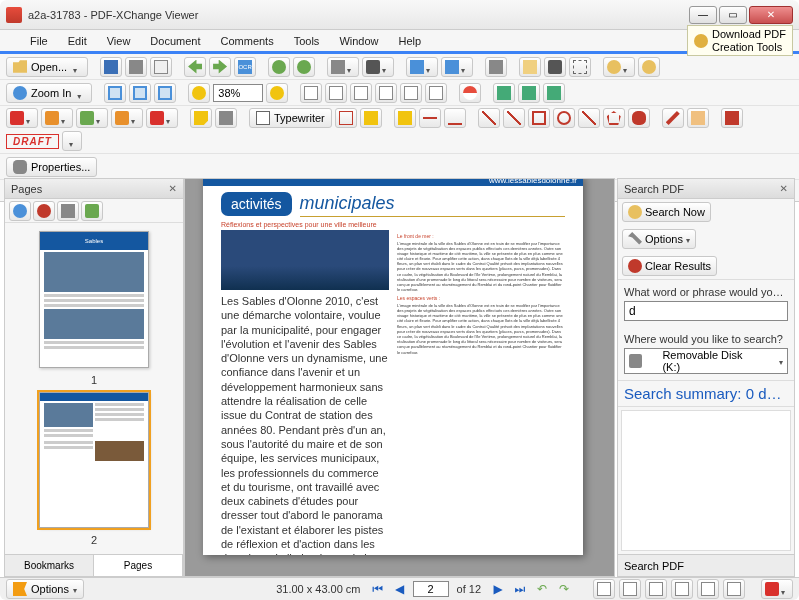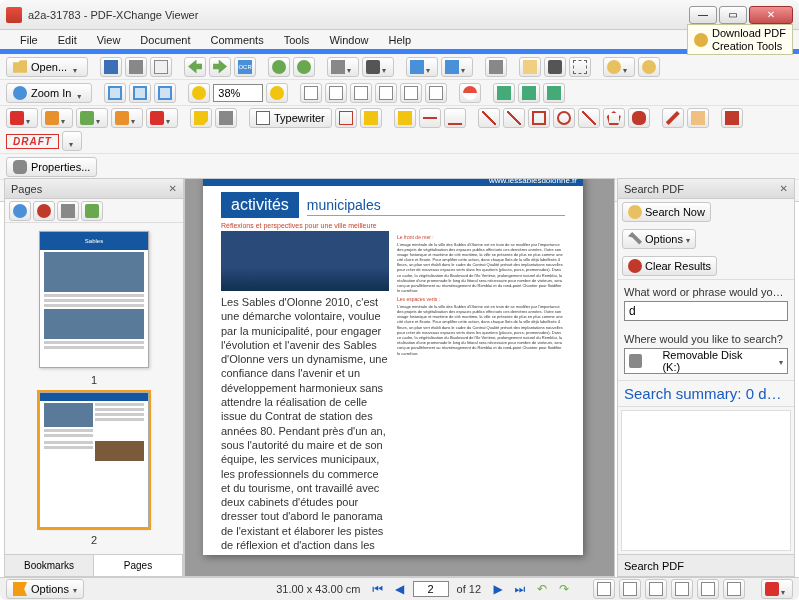--- a/index.html
+++ b/index.html
@@ -5,21 +5,21 @@
 * { margin: 0; padding: 0; box-sizing: border-box; font-family: "Segoe UI", Tahoma, sans-serif; font-size: 11px; }
 body { background: #fff; width: 799px; height: 600px; overflow: hidden; position: relative; border-radius: 6px; }
 
 .titlebar { height: 30px; background: linear-gradient(#f8f8f8,#e8e8e8); border-bottom: 1px solid #ccc; display: flex; align-items: center; padding: 0 6px; border-radius: 6px 6px 0 0; }
 .titlebar .app-icon { width: 16px; height: 16px; background: linear-gradient(#e74c3c,#c0392b); border-radius: 2px; margin-right: 6px; }
 .titlebar .title { color: #333; }
 .titlebar .spacer { flex: 1; }
 .winbtn { width: 28px; height: 18px; margin-left: 2px; border: 1px solid #999; border-radius: 3px; display: flex; align-items: center; justify-content: center; font-size: 10px; background: linear-gradient(#fefefe,#e0e0e0); }
 .winbtn.close { background: linear-gradient(#ef8f8f,#c94f4f); color: #fff; border-color: #a03030; width: 44px; }
 
-.menubar { height: 24px; background: #f6f6f6; display: flex; align-items: center; padding-left: 10px; border-bottom: 5px solid #3b82f6; }
+.menubar { height: 24px; background: #f6f6f6; display: flex; align-items: center; padding-left: 20px; border-bottom: 3px solid #3b82f6; }
 .menubar .mi { padding: 3px 10px; color: #222; }
 .dl-pdf { margin-left: auto; margin-right: 6px; padding: 2px 6px; border: 1px solid #c8c8a0; background: #fffef0; display: flex; align-items: center; gap: 4px; font-size: 10px; line-height: 1.1; }
 .dl-pdf .ic { width: 14px; height: 14px; background: #e0b040; border-radius: 50%; }
 
 .toolbar { display: flex; align-items: center; padding: 2px 6px; background: #f6f6f6; border-bottom: 1px solid #e3e3e3; gap: 3px; flex-wrap: wrap; min-height: 26px; }
 .tb-btn { min-width: 20px; height: 20px; border: 1px solid #c8c8c8; border-radius: 3px; background: linear-gradient(#fff,#e8e8e8); display: flex; align-items: center; justify-content: center; position: relative; padding: 0 3px; }
 .tb-btn.txt { padding: 0 6px; gap: 4px; }
 .tb-btn .dd { width: 8px; height: 8px; margin-left: 2px; }
 .tb-sep { width: 6px; height: 20px; }
 .ic { width: 14px; height: 14px; display: inline-block; }
@@ -70,22 +70,22 @@
 .thumb.sel { outline: 2px solid #f0a020; }
 .thumb-lbl { font-size: 11px; color: #333; }
 .panel-tabs { height: 22px; display: flex; border-top: 1px solid #ccc; }
 .panel-tabs .pt { flex: 1; display: flex; align-items: center; justify-content: center; font-size: 10px; background: #ececec; border-right: 1px solid #ccc; }
 .panel-tabs .pt.active { background: #fff; }
 
 .doc-area { flex: 1; background: #9a9a9a; position: relative; overflow: hidden; border: 1px solid #ccc; }
 .page-view { position: absolute; left: 18px; top: -4px; width: 380px; height: 380px; background: #fff; box-shadow: 2px 2px 8px rgba(0,0,0,.4); padding: 12px 18px; overflow: hidden; }
 .page-top-url { font-size: 8px; color: #fff; background: #1457a0; text-align: right; padding: 1px 6px; margin: -12px -18px 6px; }
 .pg-head { display: flex; align-items: baseline; gap: 8px; margin-bottom: 4px; }
-.pg-act { background: #1457a0; color: #fff; padding: 4px 10px; font-size: 16px; }
-.pg-muni { color: #1457a0; font-size: 14px; border-bottom: 1px solid #c8a030; flex: 1; padding-bottom: 2px; }
+.pg-act { background: #1457a0; color: #fff; padding: 4px 10px; font-size: 14px; border-radius: 7px; }
+.pg-muni { color: #1457a0; font-size: 18px; border-bottom: 1px solid #c8a030; flex: 1; padding-bottom: 2px; font-style: italic; }
 .pg-sub { color: #c8432c; font-size: 7px; margin: 4px 0 2px; }
 .pg-title { color: #1457a0; font-size: 12px; font-weight: bold; margin-bottom: 6px; }
 .pg-cols { display: flex; gap: 8px; font-size: 4px; color: #333; line-height: 1.3; }
 .pg-col { flex: 1; }
 .pg-photo { width: 100%; height: 60px; background: linear-gradient(#2a4a7a 60%,#103050); margin-bottom: 4px; }
 .pg-sect { color: #c8432c; font-size: 5px; margin: 3px 0 1px; }
 
 .right-panel { width: 178px; background: #f6f6f6; border: 1px solid #ccc; display: flex; flex-direction: column; margin-left: 2px; }
 .sp-tb { padding: 3px 4px; display: flex; gap: 7px; flex-wrap: wrap; border-bottom: 1px solid #ddd; }
 .sp-btn { height: 20px; border: 1px solid #c8c8c8; border-radius: 3px; background: linear-gradient(#fff,#e8e8e8); display: flex; align-items: center; padding: 0 5px; gap: 3px; font-size: 11px; }

